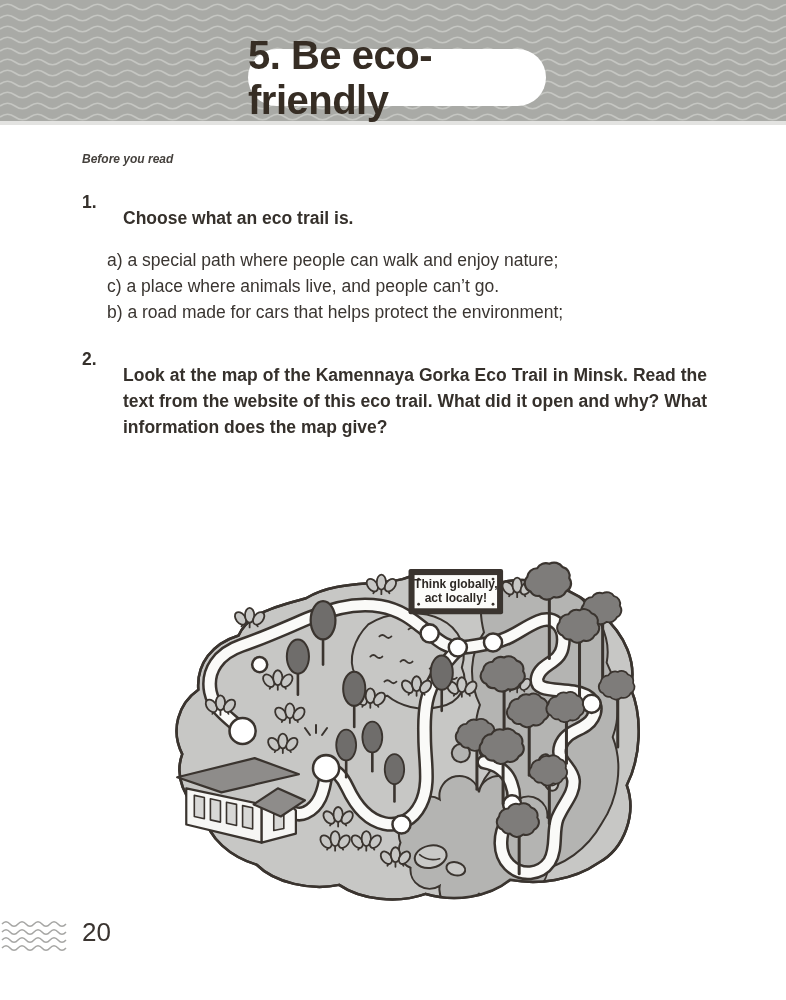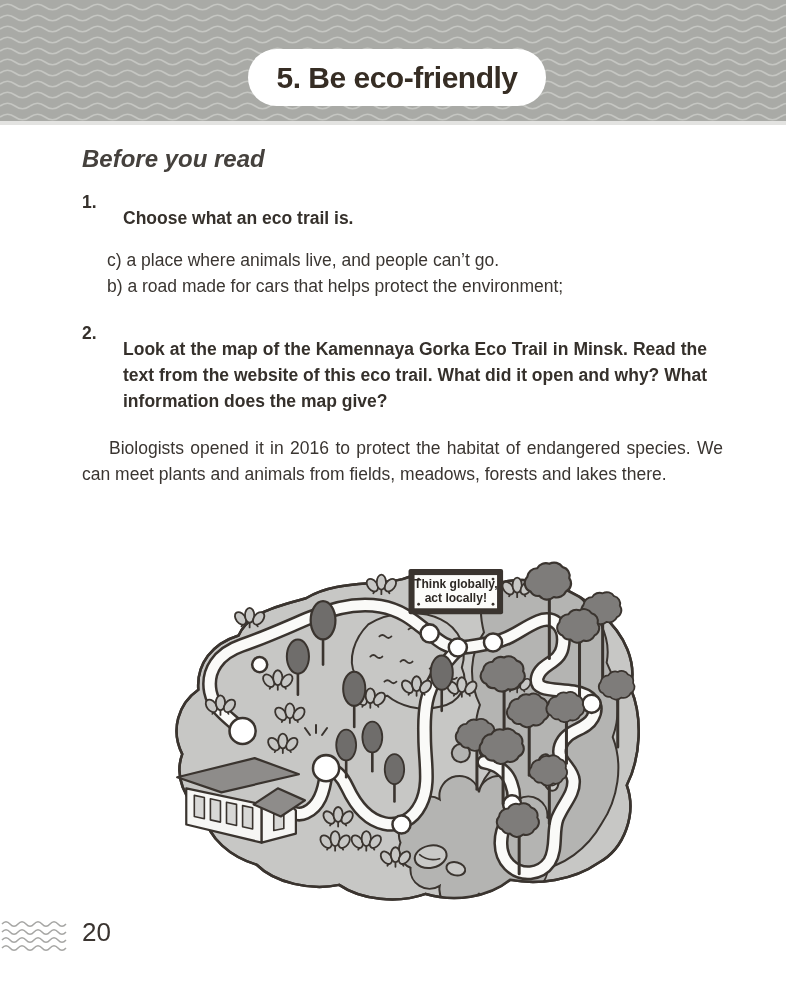--- a/index.html
+++ b/index.html
@@ -4,26 +4,26 @@
 <style>
   html,body{margin:0;padding:0;background:#fff;}
   .page{position:relative;width:786px;height:1000px;background:#ffffff;overflow:hidden;
         font-family:"Liberation Sans",sans-serif;}
 
   
   .banner{position:absolute;left:0;top:0;width:786px;height:125px;}
   .banner svg{display:block;}
   .pill{position:absolute;left:248px;top:49px;width:298px;height:57px;background:#ffffff;
         border-radius:29px;display:flex;align-items:center;justify-content:center;
-        font-weight:bold;font-size:30px;letter-spacing:-0.5px;color:#362d24;}
+        font-weight:bold;font-size:40px;letter-spacing:-0.5px;color:#362d24;}
 
   
   .content{position:absolute;left:82px;top:146px;width:641px;color:#3a3531;
            font-size:17.5px;line-height:26px;}
-  .section-heading{font-size:24px;font-weight:bold;font-style:italic;color:#45413d;
+  .section-heading{font-size:12px;font-weight:bold;font-style:italic;color:#45413d;
                    margin:0 0 17px 0;}
   .ex{display:flex;}
   .ex .num{width:25px;flex:none;font-weight:bold;color:#35302b;}
   .ex .exbody{flex:1;min-width:0;}
   .prompt{margin:16px;font-weight:bold;color:#35302b;text-align:justify;}
   .opts div{white-space:nowrap;}
   .ex2{margin-top:21px;}
   .para{margin:0;text-align:justify;text-indent:27px;}
   .para1{margin-top:5px;}
 
@@ -80,34 +80,34 @@
   </div>
 
   <div class="content">
     <p class="section-heading">Before you read</p>
 
     <div class="ex">
       <span class="num">1.</span>
       <div class="exbody">
         <p class="prompt">Choose what an eco trail is.</p>
         <div class="opts">
+          <div>a) a special path where people can walk and enjoy nature;</div>
           <div>c) a place where animals live, and people can’t go.</div>
           <div>b) a road made for cars that helps protect the environment;</div>
         </div>
       </div>
     </div>
 
     <div class="ex ex2">
       <span class="num">2.</span>
       <div class="exbody">
         <p class="prompt">Look at the map of the Kamennaya Gorka Eco Trail in Minsk. Read the text from the website of this eco trail. What did it open and why? What information does the map give?</p>
       </div>
     </div>
 
-    <p class="para para1">Biologists opened it in 2016 to protect the habitat of endangered species. We can meet plants and animals from fields, meadows, forests and lakes there.</p>
   </div>
 
   <div class="mapwrap">
     <svg width="492" height="348" viewBox="0 0 487 346">
       <defs>
         <path id="terra" d="M 148,38 C 178,20 214,26 244,19 C 274,8 314,10 344,22 C 378,14 418,30 441,53
           C 466,75 477,102 471,128 C 483,156 481,196 467,224 C 477,252 465,287 439,301
           C 413,319 379,323 351,318 C 329,336 295,340 267,332 C 239,342 203,338 181,323
           C 153,329 117,321 99,303 C 73,295 51,277 47,253 C 27,239 17,215 25,193
           C 13,169 21,143 41,129 C 39,103 55,83 81,75 C 91,53 118,46 148,38 Z"></path>

